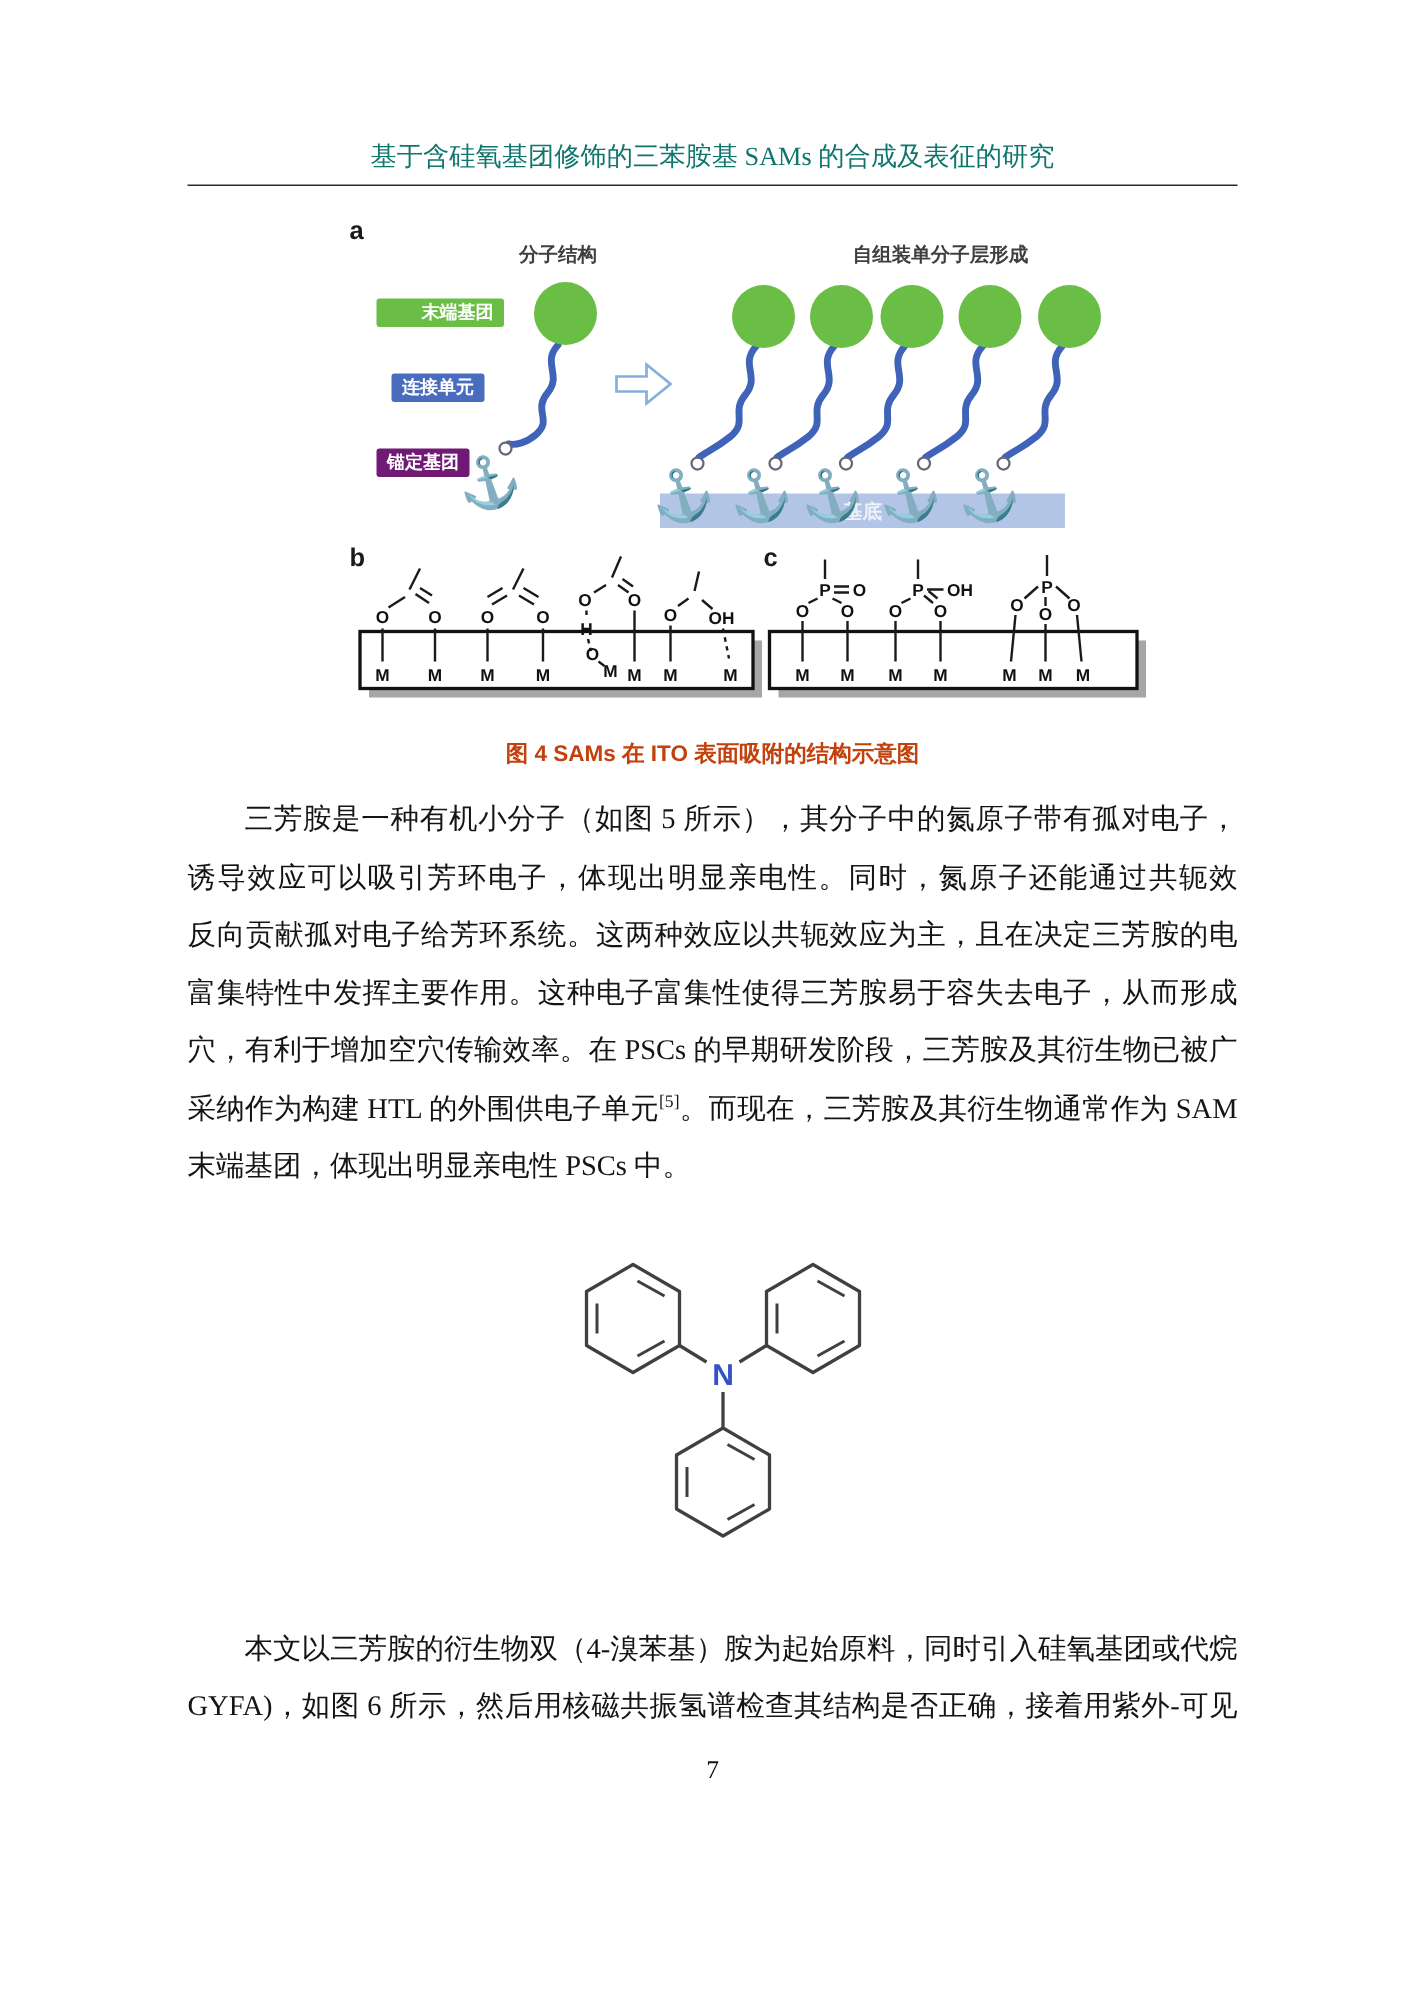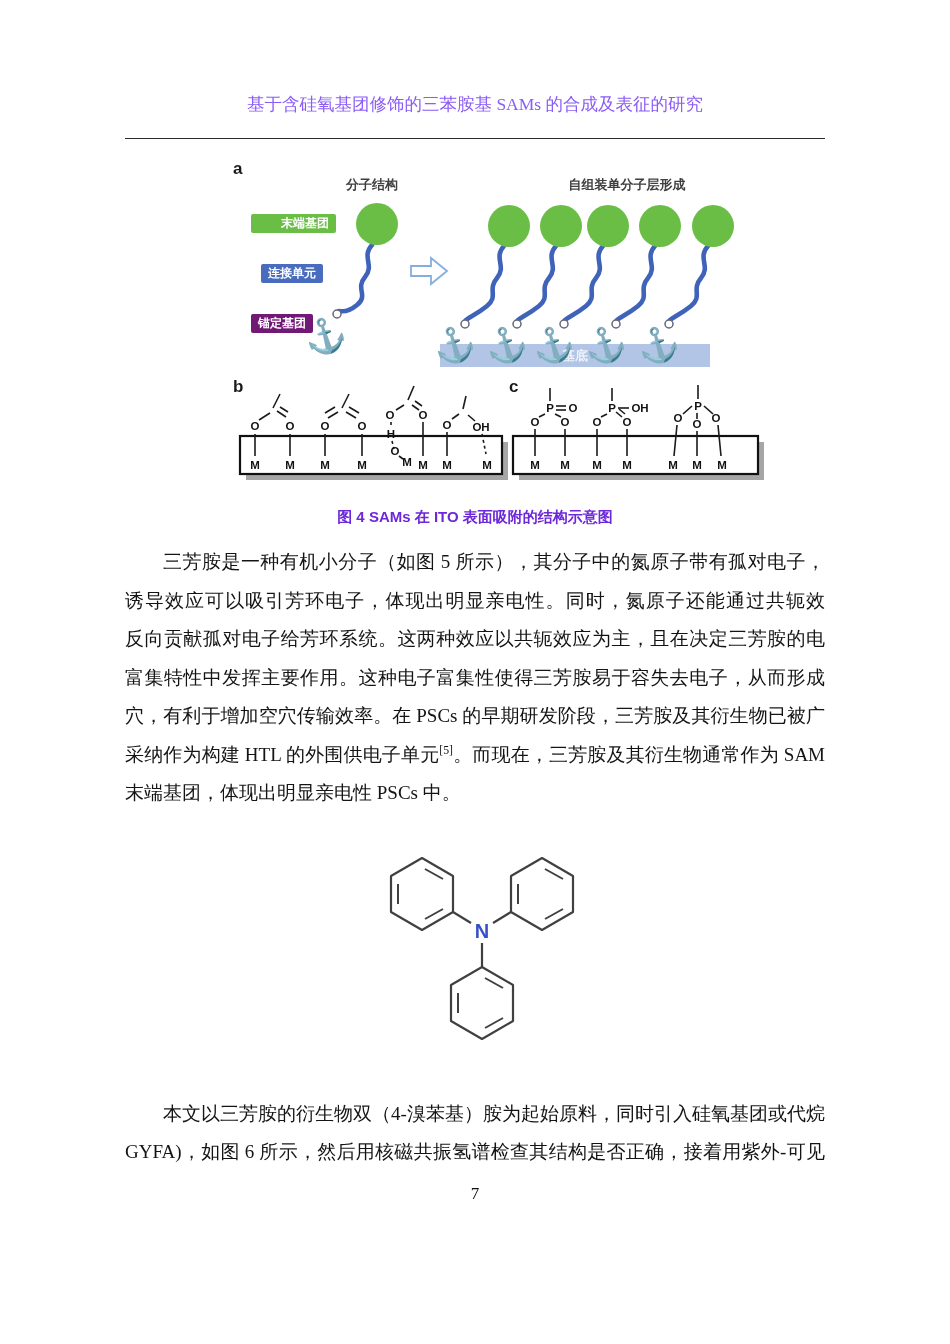--- a/index.html
+++ b/index.html
@@ -1,20 +1,20 @@
 <!DOCTYPE html>
 <html><head>
 <meta charset="utf-8">
 <style>
   html,body{margin:0;padding:0;background:#888;}
   .page{width:950px;height:1344px;background:#fff;margin:0 auto;position:relative;
         box-sizing:border-box;padding-top:92px;
         font-family:"Liberation Serif","DejaVu Serif",serif;color:#141414;}
   .column{width:700px;margin:0 auto;}
-  .header{text-align:center;font-size:17.5px;color:#8b5cf6;padding-bottom:22px;
+  .header{text-align:center;font-size:17.5px;color:#0f766e;padding-bottom:7px;
           border-bottom:1.6px solid #2b2b2b;}
   
   .figure4{position:relative;width:540px;height:332px;margin:15px 0 0 100px;}
   .fig-a{position:absolute;top:0;left:0;}
   .fig-bc{position:absolute;top:218px;left:0;}
   .plabel{font:bold 17px "Liberation Sans",sans-serif;fill:#1a1a1a;}
   .ftitle{font:bold 13px "Liberation Sans",sans-serif;fill:#3f3f3f;}
   .badge{position:absolute;width:62px;height:19px;border-radius:2px;color:#fff;
          font:bold 12px/19px "Liberation Sans",sans-serif;text-align:center;}
   .badge1{top:60px;left:26px}.badge2{top:110px;left:36px}.badge3{top:160px;left:26px}
@@ -25,21 +25,21 @@
   .arrow{fill:#fff;stroke:#85aede;stroke-width:1.8;}
   .substrate{fill:#b2c5e6;}
   .substrate-label{font:bold 13px "Liberation Sans",sans-serif;fill:#eef2f8;text-anchor:middle;}
   .mbox{fill:#fff;stroke:#111;stroke-width:2.2;}
   .mshadow{fill:#a6a6a6;}
   .bond{stroke:#1a1a1a;stroke-width:1.6;}
   .dash{stroke-dasharray:3,3;}
   .atom{font:600 11.5px "Liberation Sans",sans-serif;fill:#111;text-anchor:middle;}
   
   .caption{text-align:center;font-family:"Liberation Sans",sans-serif;font-weight:bold;
-           font-size:15px;color:#6d28d9;}
+           font-size:15px;color:#c2410c;}
   .cap4{margin-top:22px;}
   .cap5{margin-top:18px;}
   .para{font-size:19px;margin-top:16px;}
   .para .line{height:38.5px;line-height:38.5px;text-align:justify;text-align-last:justify;overflow:hidden;}
   .para .line:first-child{text-indent:2em;}
   .para .line.last{text-align-last:left;}
   .para sup{font-size:0.62em;vertical-align:super;line-height:0;}
   
   .fig5wrap{width:230px;margin:30px auto 0;}
   .ringline{fill:none;stroke:#404040;stroke-width:2.2;stroke-linejoin:round;}

